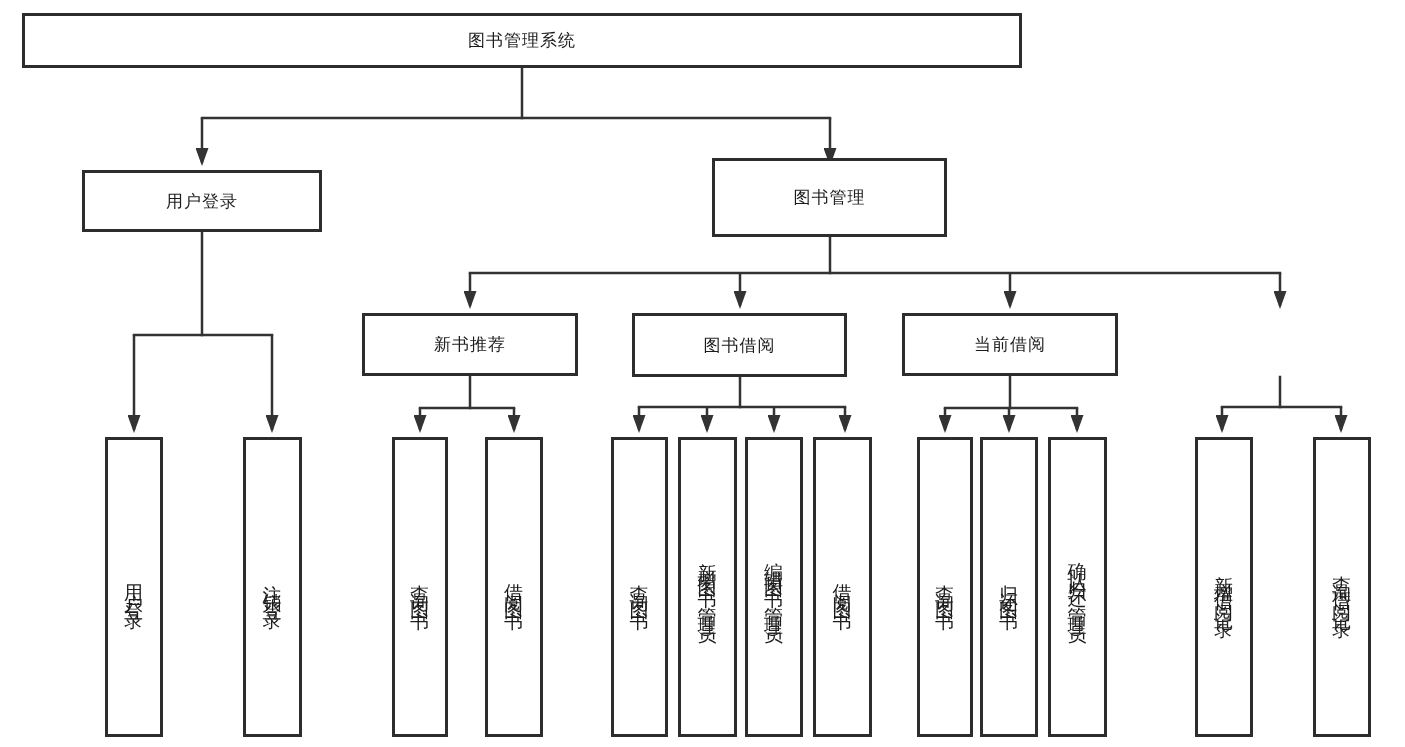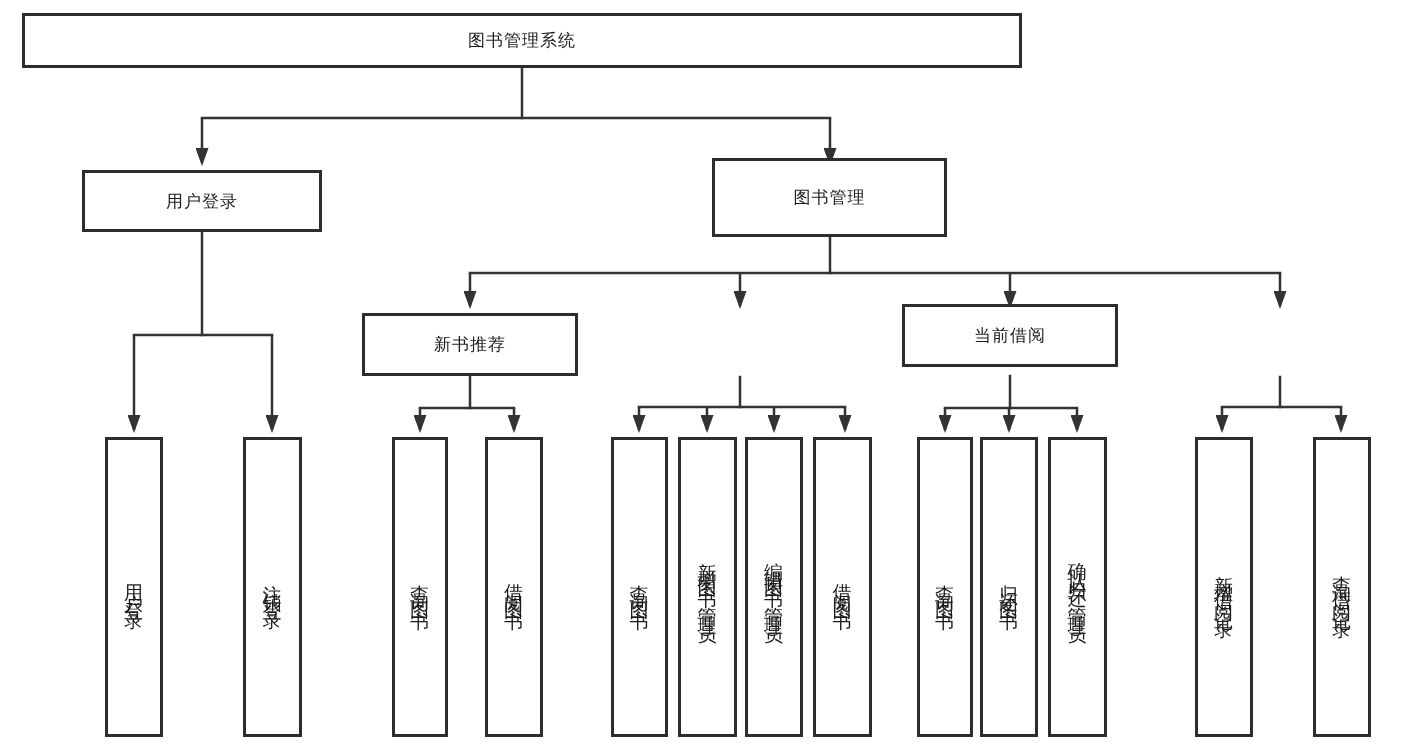--- a/index.html
+++ b/index.html
@@ -103,21 +103,24 @@
   <div class="node h" style="left:82px;top:170px;width:240px;height:62px">
     <span>用户登录</span>
   </div>
   <div class="node h" style="left:712px;top:158px;width:235px;height:79px">
     <span>图书管理</span>
   </div>
 
   <div class="node h" style="left:362px;top:313px;width:216px;height:63px">
     <span>新书推荐</span>
   </div>
-  <div class="node h" style="left:902px;top:304px;width:216px;height:63px">
+  <div class="node h" style="left:632px;top:313px;width:215px;height:64px">
+    <span>图书借阅</span>
+  </div>
+  <div class="node h" style="left:902px;top:313px;width:216px;height:63px">
     <span>当前借阅</span>
   </div>
 
   <div class="node v" style="left:105px;top:437px;width:58px;height:300px">
     <span>用户登录</span>
   </div>
   <div class="node v" style="left:243px;top:437px;width:59px;height:300px">
     <span>注销登录</span>
   </div>
 

